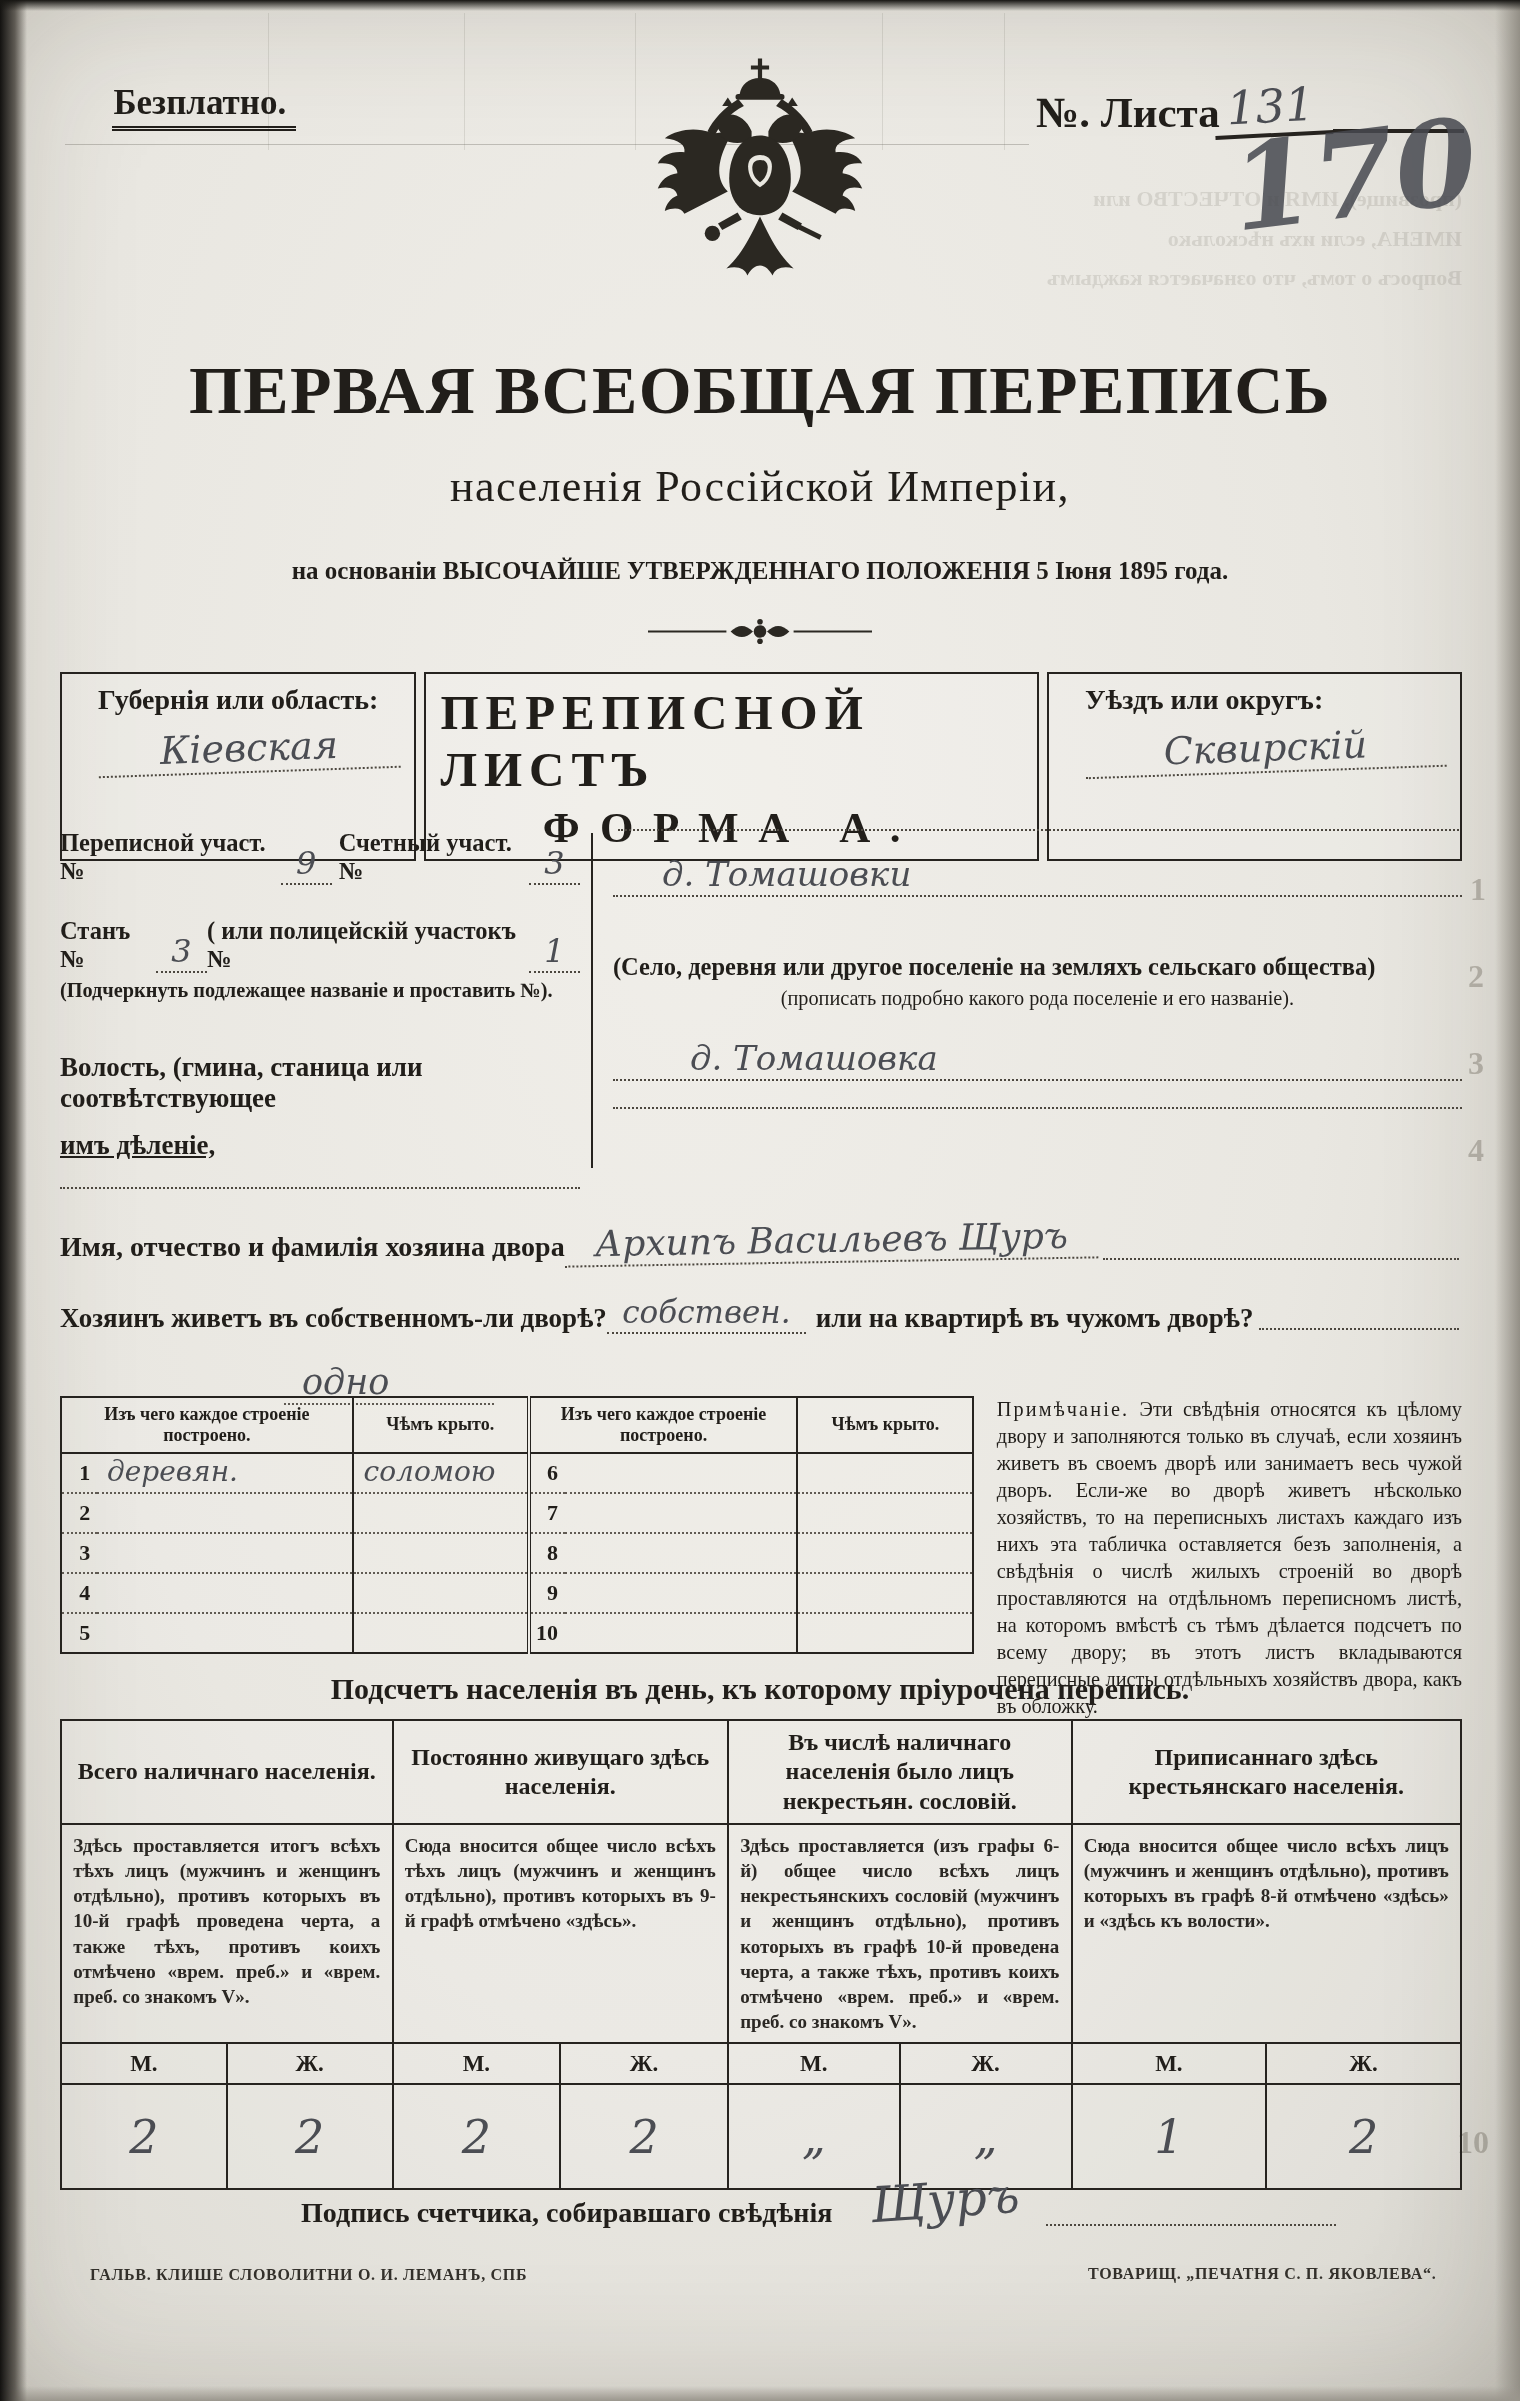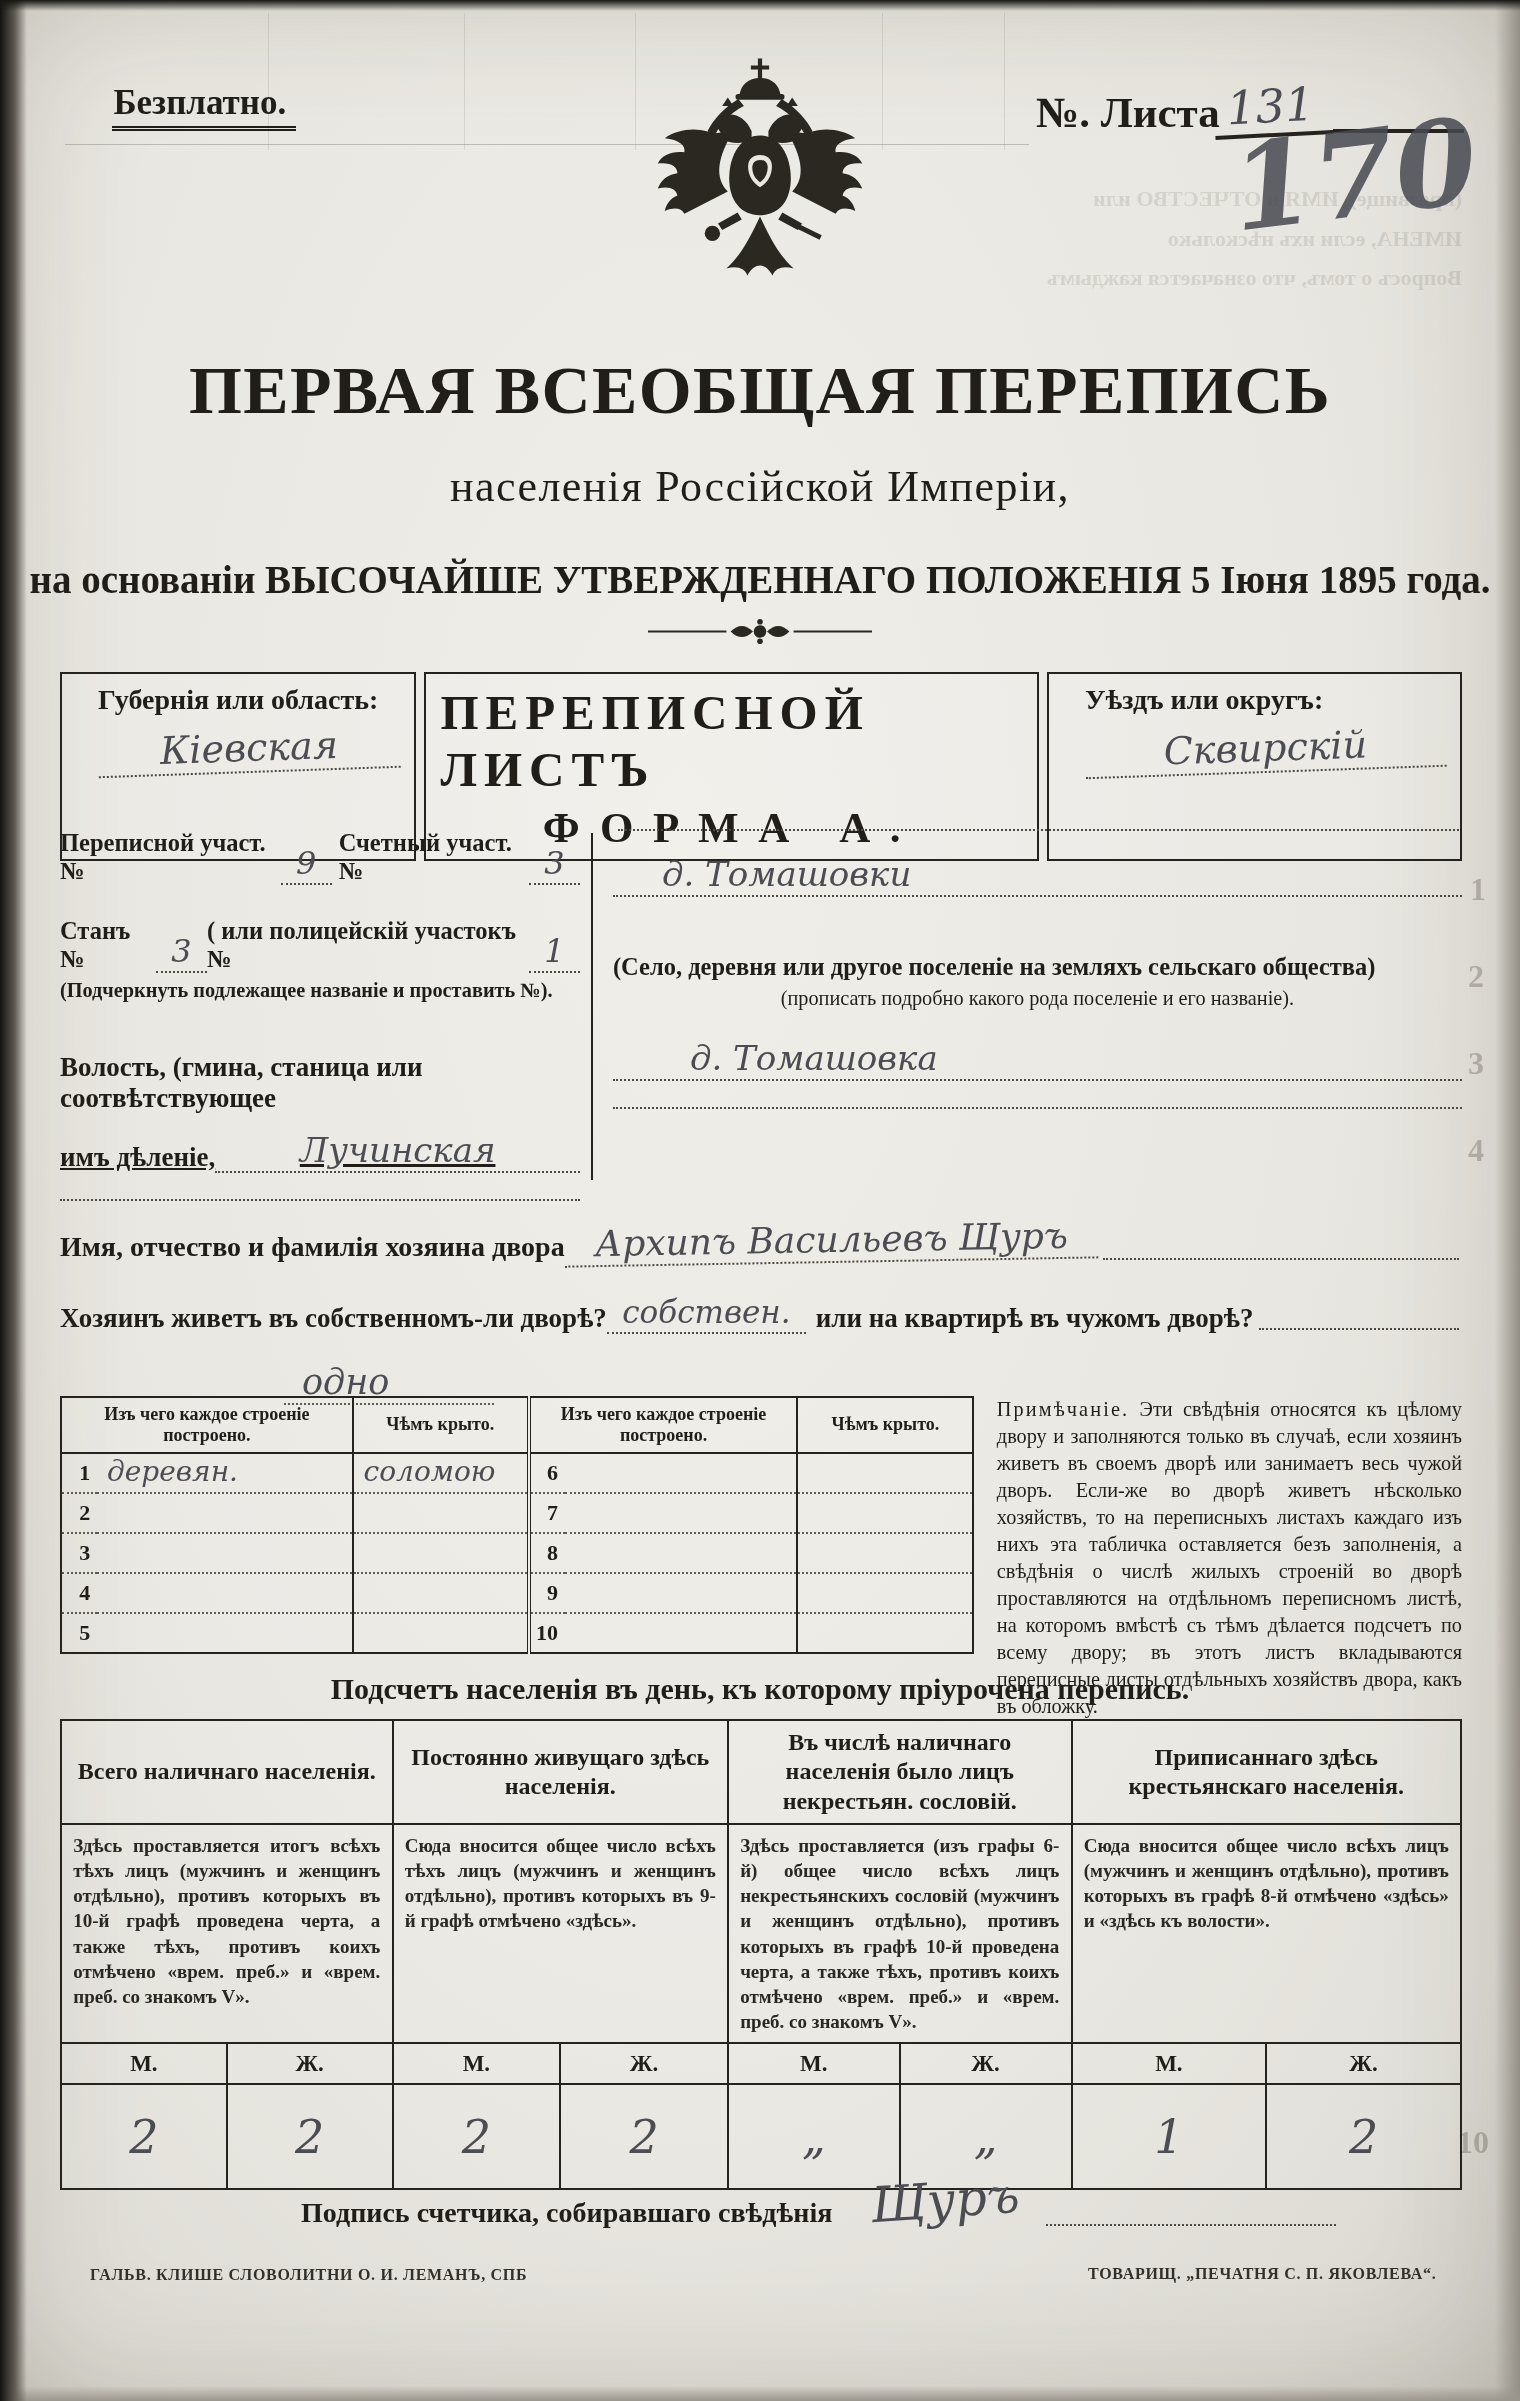--- a/index.html
+++ b/index.html
@@ -42,21 +42,21 @@
   .sheetno-val{ font-size:46px; margin-left:-5.6px; padding:0 18px 0 12.6px;
     border-bottom:4.9px solid #26231f; transform:rotate(-3deg); }
   .sheetno-rule{ flex:1; border-bottom:4.9px solid #26231f; margin-bottom:4.2px; }
   .corner-num{ left:1231px; top:105px; font-size:118px; font-weight:bold;
     transform:rotate(-7deg); color:#474950; opacity:.85; }
 
   
   .t1{ left:0; top:351px; width:100%; text-align:center;
     font-size:68px; font-weight:800; letter-spacing:1.4px; }
   .t2{ left:0; top:461px; width:100%; text-align:center; font-size:44px; letter-spacing:1.4px; }
-  .t3{ left:0; top:557px; width:100%; text-align:center; font-size:39px; font-weight:bold; }
+  .t3{ left:0; top:557px; width:100%; text-align:center; font-size:25px; font-weight:bold; }
   .ornament{ left:50%; top:616px; transform:translateX(-50%); }
 
   
   .boxes{ left:60px; top:672px; width:1402px; display:flex; gap:8.4px; align-items:stretch; }
   .hbox{ border:2.8px solid #26231f; padding:9.8px 14px 7px; background:rgba(255,255,255,.12); }
   .hbox-side{ width:356px; display:flex; flex-direction:column;padding-left:36px; }
   .hbox-mid{ flex:1; display:flex; flex-direction:column; align-items:center; justify-content:center; }
   .hbox-label{ font-size:28px; font-weight:bold; }
   .hbox-val{ font-size:38px; text-align:center; border-bottom:2.1px dotted #4c473f;
     margin-top:9.8px; padding-bottom:1.4px; transform:rotate(-2deg); }
@@ -223,21 +223,20 @@
       <div class="fline fs36" style="margin-top:32px;">
         <span class="lbl">Станъ №</span>
         <span class="dotcell hand hv44">3</span>
         <span class="lbl">( или полицейскій участокъ №</span>
         <span class="dotcell hand hv44 grow">1</span>
       </div>
       <div class="small-note lbl">(Подчеркнуть подлежащее названіе и проставить №).</div>
       <div class="fs38 lbl" style="margin-top:50px;">Волость, (гмина, станица или соотвѣтствующее</div>
       <div class="fline fs38" style="margin-top:16px;text-decoration:underline;">
         <span class="lbl">имъ дѣленіе,</span>
-        <span class="dotcell hand hv48 grow">Лучинская</span>
       </div>
       <div class="dotline"></div>
     </div>
 
     <div class="fdivider"></div>
 
     <div class="fcol-r">
       <div class="fline fs36">
         <span class="dotfill"></span>
       </div>

